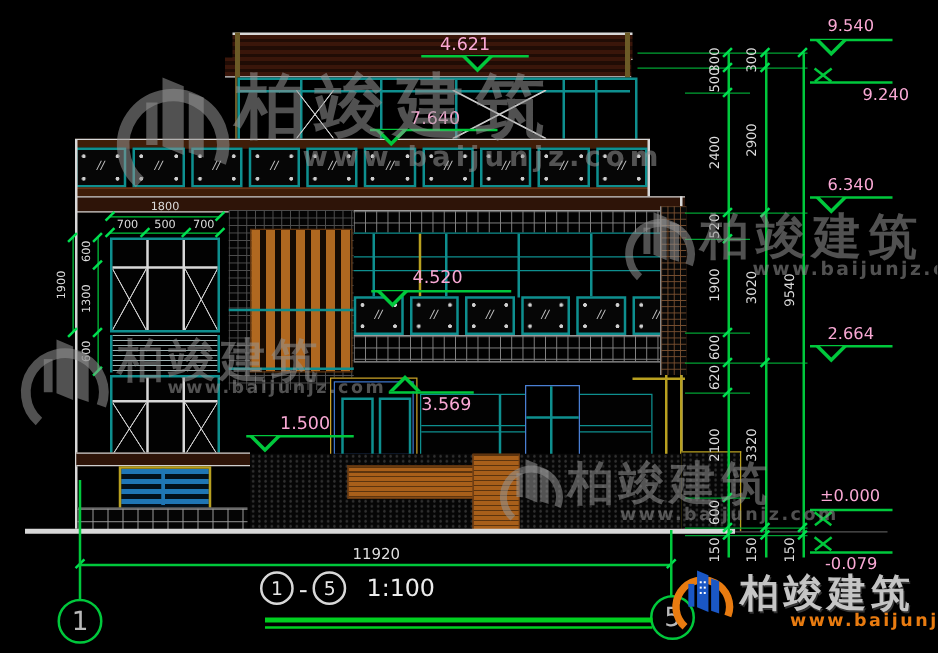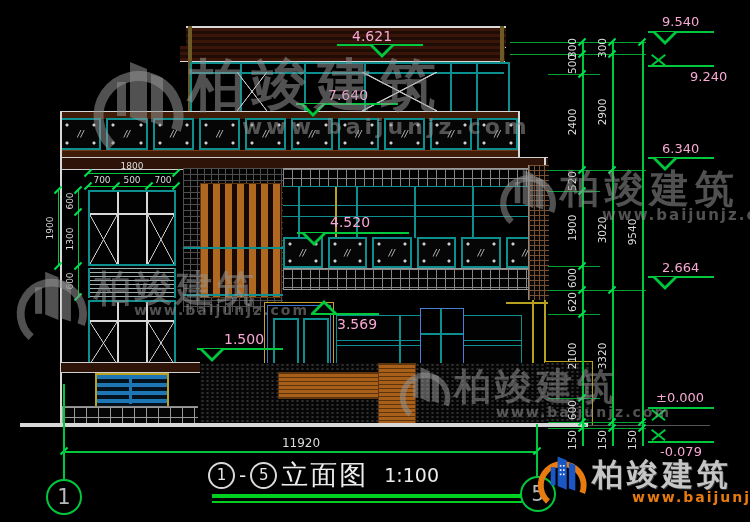--- a/index.html
+++ b/index.html
@@ -413,21 +413,20 @@
   </div>
   <div class="bubble" style="left:520px;top:476px;">
     <span>5</span>
   </div>
 
   
   <div class="titlebar">
     <span class="cnum">1</span>
     <span style="font-size:20px;">-</span>
     <span class="cnum">5</span>
-    <span class="tname">立面图</span>
     <span class="tscale">1:100</span>
   </div>
   <div class="gl" style="left:212px;top:494px;width:310px;height:4px;background:#00d020;"></div>
   <div class="gl" style="left:212px;top:501px;width:310px;height:1.5px;background:#00d020;"></div>
 
   
   <div class="wm" style="left:90px;top:46px;width:440px;">
     <svg width="100" height="120" style="position:absolute;left:0;top:0;">
         <use href="#wmlogo"></use>
       </svg>

